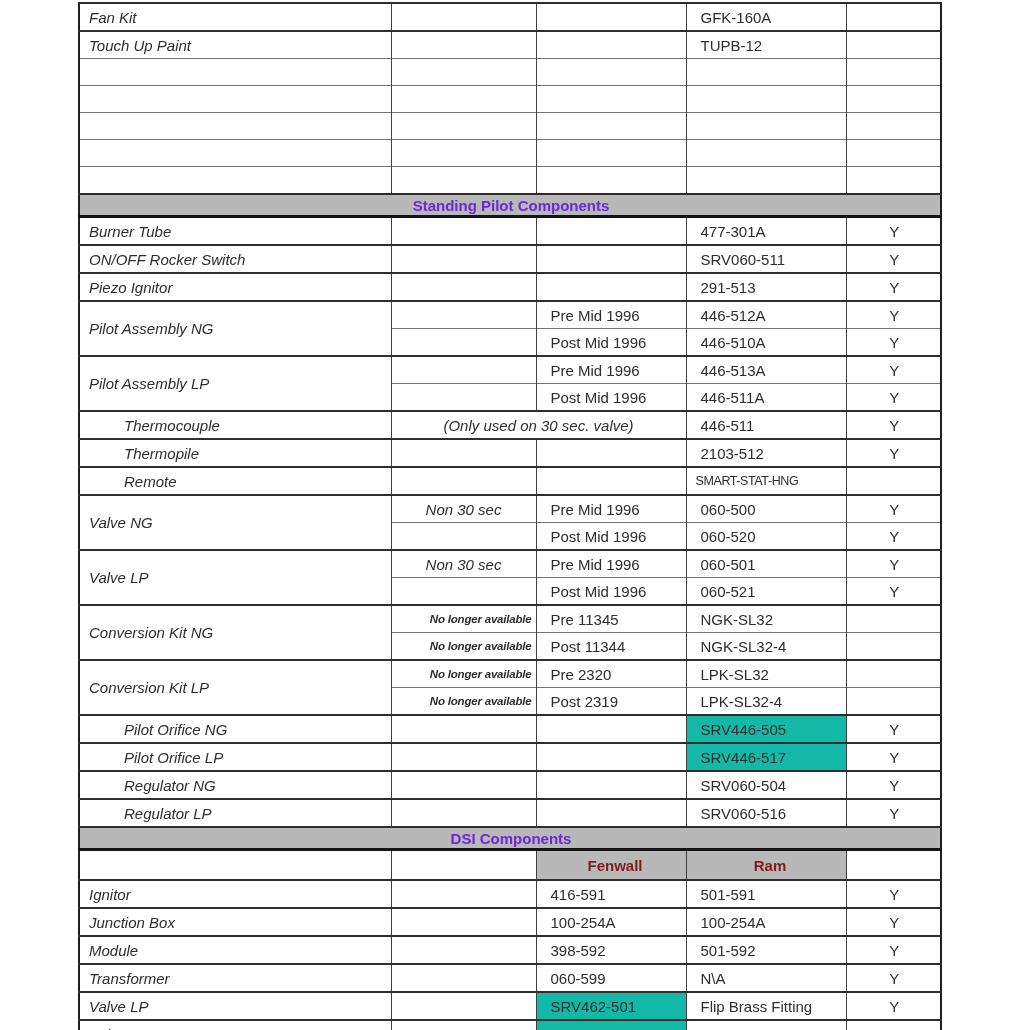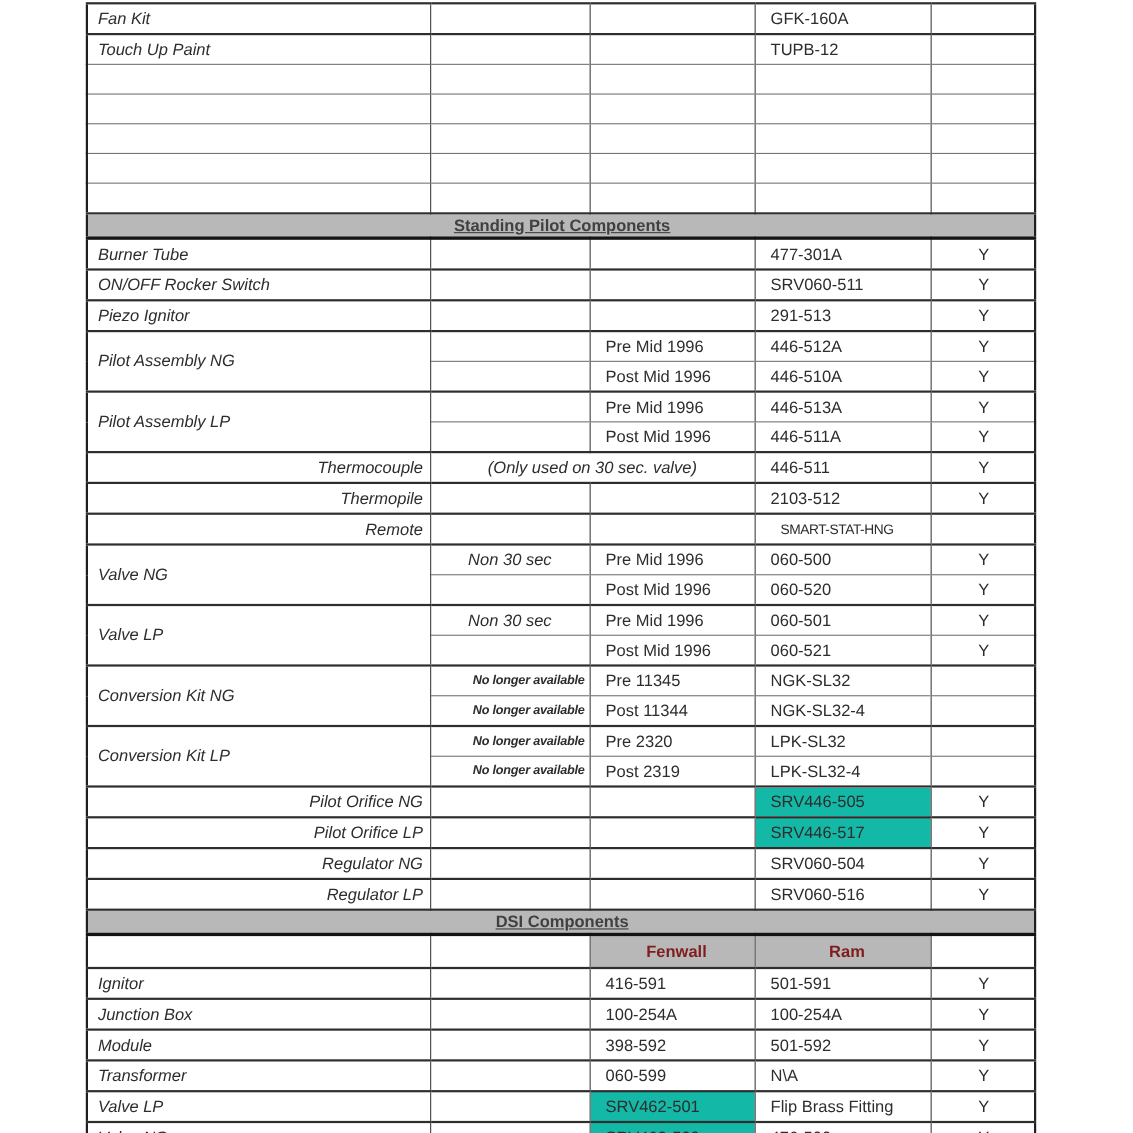--- a/index.html
+++ b/index.html
@@ -18,32 +18,32 @@
     padding:0 6px 0 8px;
     font-size:15px;color:#2d2d2d;
     border-left:1px solid #404040;border-right:1px solid #404040;
     overflow:hidden;white-space:nowrap;
     background:#ffffff;
   }
   tr.sep-heavy td{border-top:2px solid #2e2e2e;}
   tr.sep-light td{border-top:1px solid #757575;}
   tr.tall td{height:28px;}
   td.col1{text-align:left;padding-left:9px;font-style:italic;}
-  td.col1.ind{padding-left:44px;text-align:right;}
+  td.col1.ind{padding-left:44px;}
   td.col2{text-align:center;padding-left:4px;padding-right:4px;font-style:italic;}
   td.col3,td.col4{text-align:left;padding-left:14px;}
   td.col5{text-align:center;}
   td.hl{background:#14b8a6;}
   td.note{font-weight:bold;font-size:11.5px;text-align:right;letter-spacing:-0.2px;}
-  td.condensed{font-size:12.5px;letter-spacing:-0.4px;padding-left:23px;margin-left:19px;}
+  td.condensed{font-size:12.5px;letter-spacing:-0.4px;padding-left:9px;margin-left:19px;}
   td.colhead{background:#b8b8b8;font-weight:bold;text-align:center;color:#7f1d1d;}
   td.section-header{
-    background:#b8b8b8;font-weight:bold;text-align:center;color:#404040;
+    background:#b8b8b8;font-weight:bold;text-align:center;color:#6d28d9;
     height:20px;font-size:15px;
-    border-top:3px solid #141414;border-bottom:3px solid #141414;text-decoration:underline;
+    border-top:3px solid #141414;border-bottom:3px solid #141414;
   }
 </style>
 </head>
 <body>
 
 <div class="sheet">
   <table class="parts">
     <colgroup>
       <col style="width:312px">
       <col style="width:145px">

